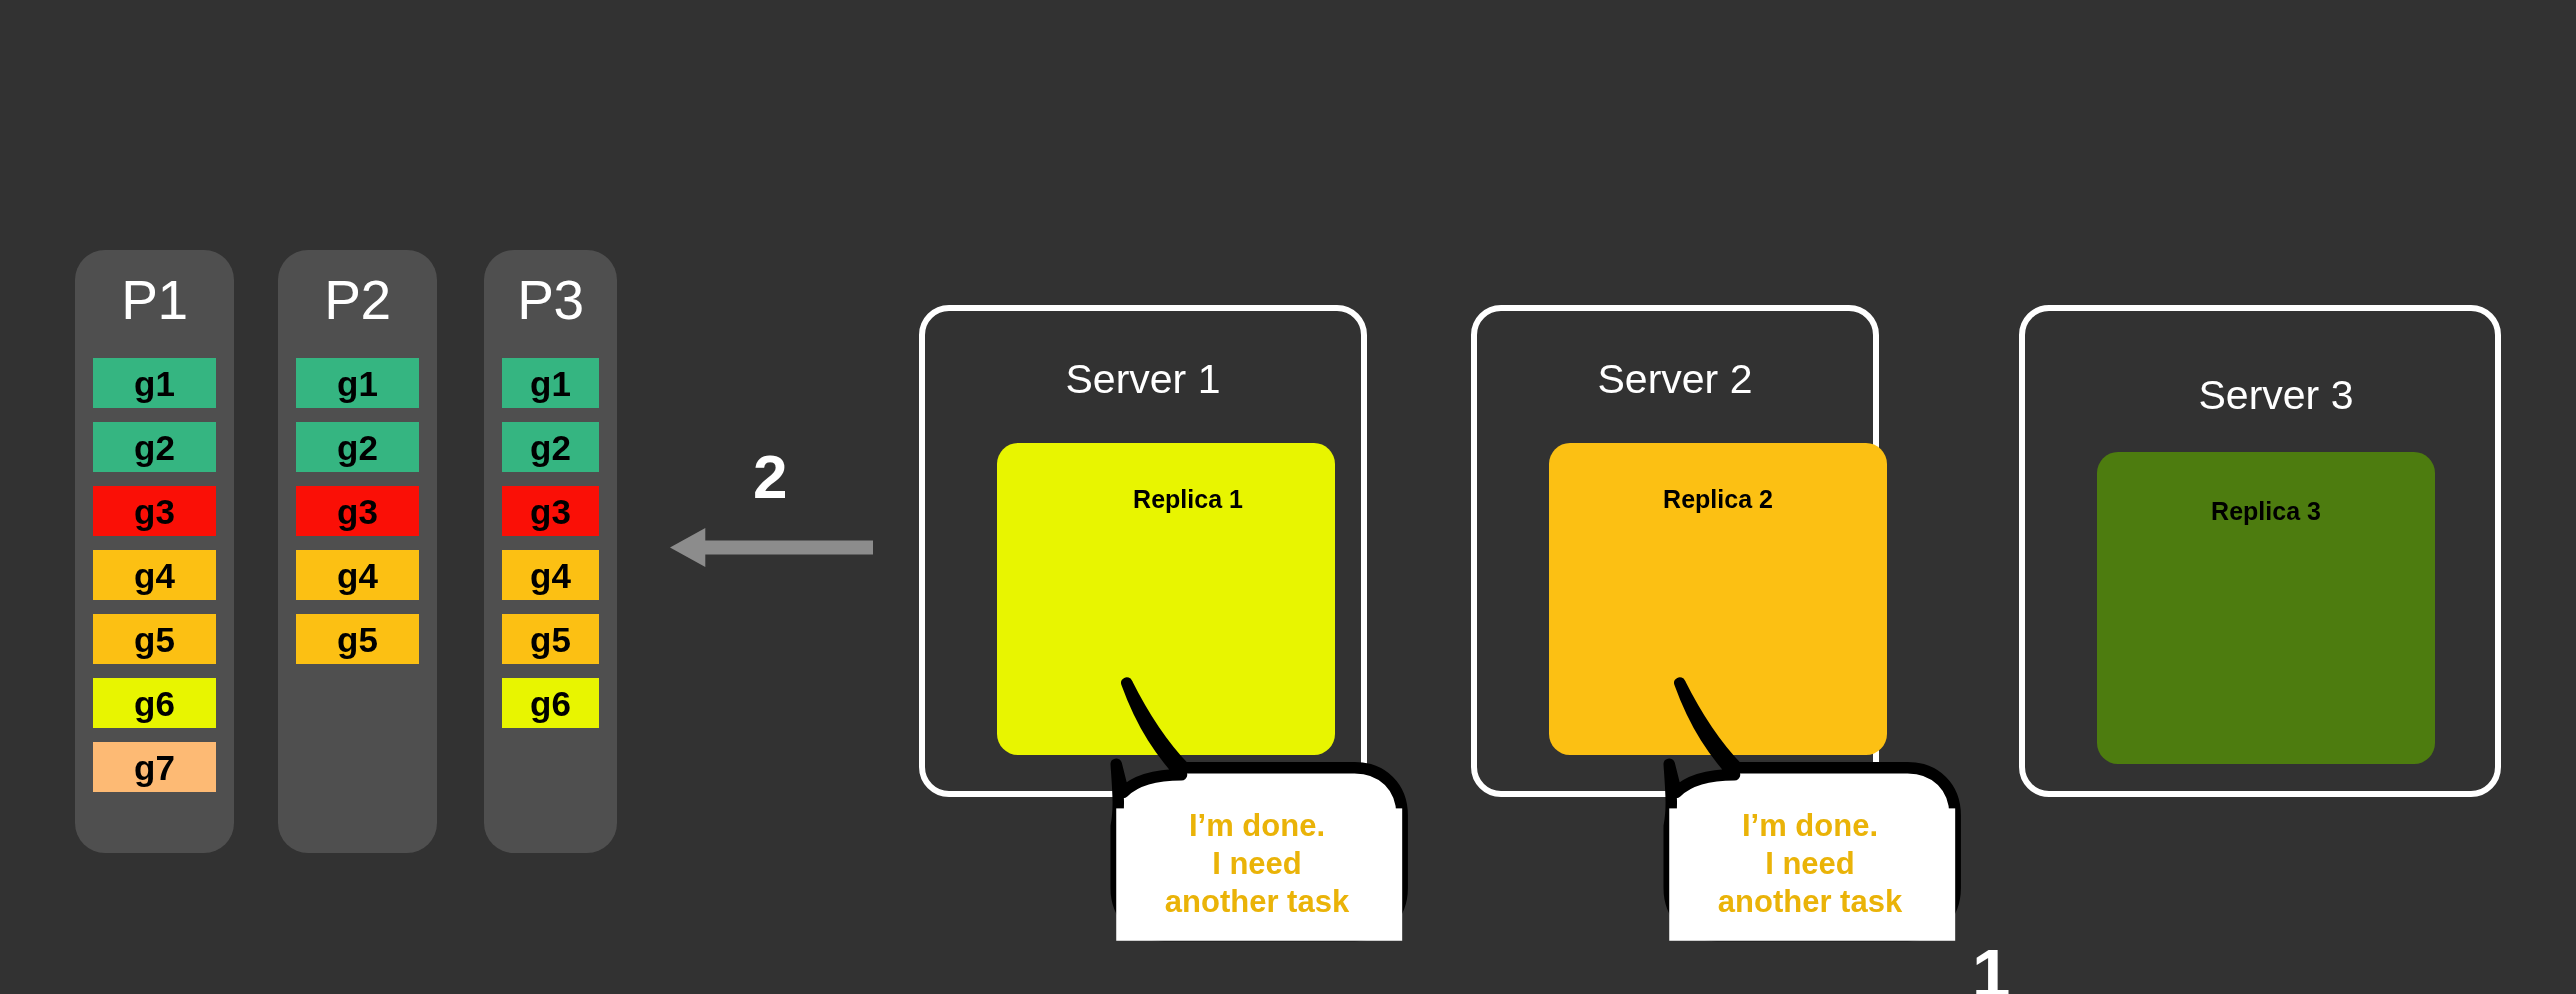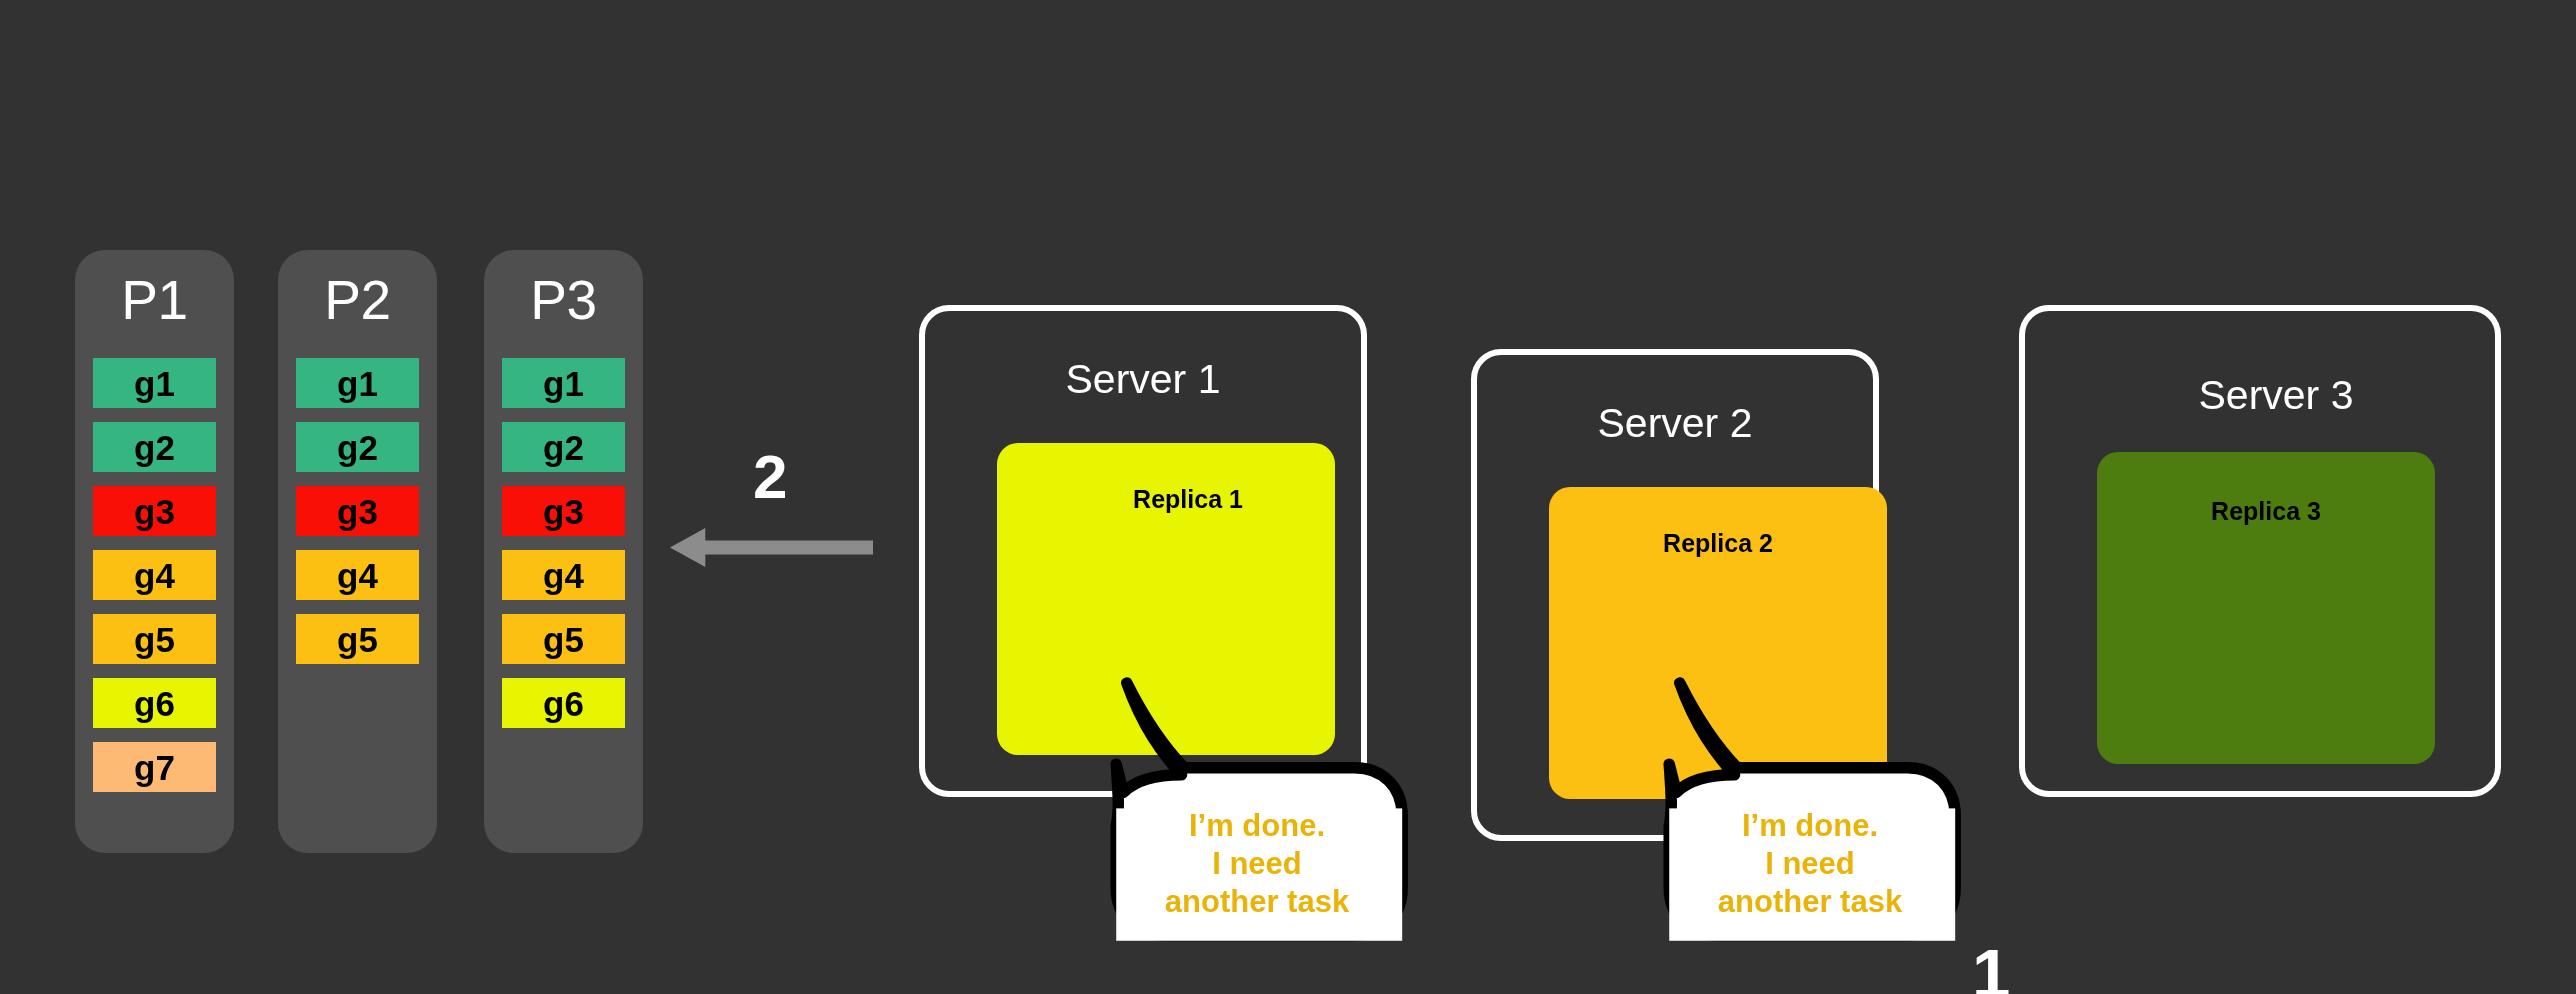--- a/index.html
+++ b/index.html
@@ -173,21 +173,21 @@
         </div>
       <div class="group-cell" style="background:#fcc013;">
           <span>g4</span>
         </div>
       <div class="group-cell" style="background:#fcc013;">
           <span>g5</span>
         </div>
     </div>
   </div>
 
-  <div class="partition" style="left:484px; top:250px; width:159px; height:603px;text-decoration:underline;">
+  <div class="partition" style="left:484px; top:250px; width:133px; height:603px;text-decoration:underline;">
     <div class="partition-title">P3</div>
     <div class="group-stack">
       <div class="group-cell" style="background:#35b581;">
           <span>g1</span>
         </div>
       <div class="group-cell" style="background:#35b581;">
           <span>g2</span>
         </div>
       <div class="group-cell" style="background:#fa0f06;">
           <span>g3</span>
@@ -233,21 +233,21 @@
                C 342 126, 320 104, 288 104
                L 95 104
                C 70 78, 48 44, 30 8 Z" fill="#ffffff" stroke="#000000" stroke-width="13" stroke-linejoin="round"></path>
       <rect x="18" y="150" width="324" height="150" fill="#ffffff"></rect>
     </svg>
     <div class="bubble-text" style="left:0; top:131px; width:314px;">I’m done.</div>
     <div class="bubble-text" style="left:0; top:169px; width:314px;">I need</div>
     <div class="bubble-text" style="left:0; top:207px; width:314px;">another task</div>
   </div>
 
-  <div class="server-box" style="left:1471px; top:305px; width:408px; height:492px;margin-top:44px;">
+  <div class="server-box" style="left:1471px; top:305px; width:408px; height:492px;">
     <div class="server-title" style="top:48px;">Server 2</div>
     <div class="replica-box" style="left:72px; top:132px; width:338px; height:312px; background:#fcc013;">
       <div class="replica-title" style="top:44px;">Replica 2</div>
     </div>
   </div>
 
   <div class="bubble-wrap" style="left:1653px; top:676px; width:314px; height:278px;">
     <svg class="bubble-svg" width="314" height="278" viewBox="0 0 355 315">
       <path d="M 30 8
                C 48 58, 70 88, 92 112

